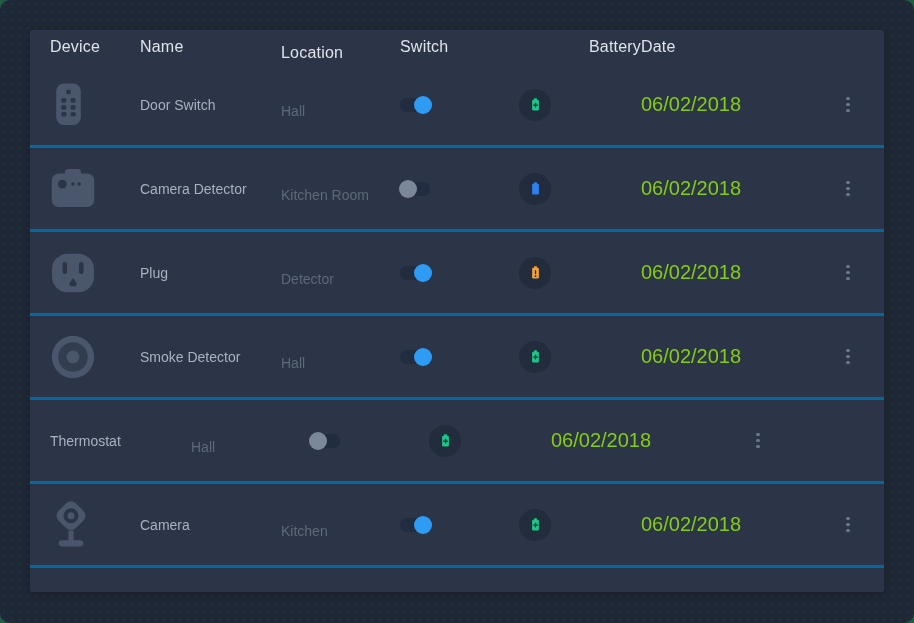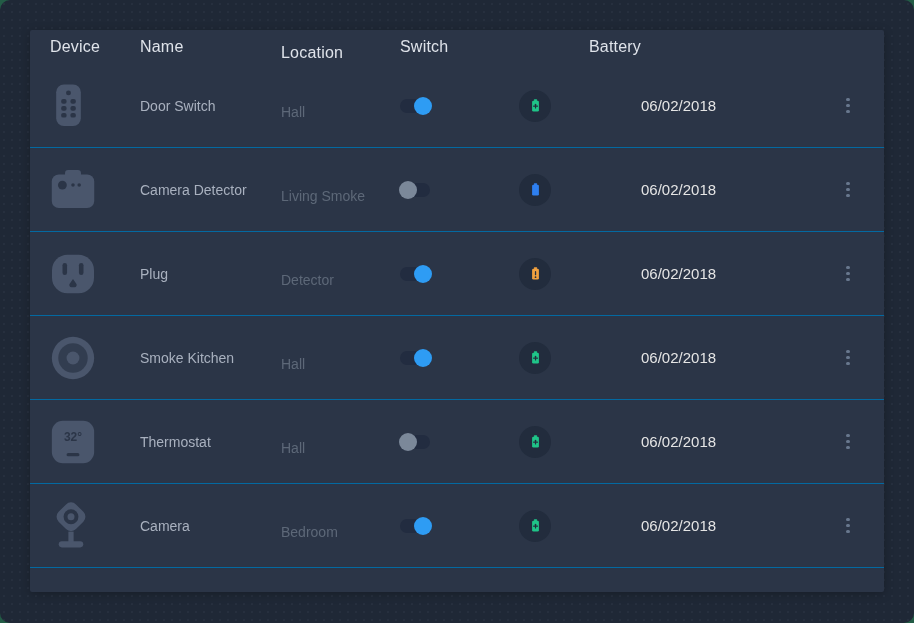--- a/index.html
+++ b/index.html
@@ -25,30 +25,30 @@
     box-shadow: 0 2px 10px rgba(0,0,0,0.25);
   }
   .thead {
     display: flex; align-items: center;
     height: 34px; padding: 0 20px;
     color: #dfe3ea; font-size: 16px; letter-spacing: 0.2px;
   }
   .row {
     display: flex; align-items: center;
     height: 84px; padding: 0 20px;
-    border-bottom: 1px solid #0369a1;
+    border-bottom: 3px solid #0369a1;
     box-sizing: border-box;
   }
   .col { flex: 0 0 auto; }
   .col-device   { width: 90px; display: flex; align-items: center; }
   .col-name     { width: 141px; color: #a9b1bf; font-size: 14px; }
   .col-location { width: 119px; color: #5d6878; font-size: 14px; margin-top: 12px; }
   .col-status   { width: 119px; }
   .col-battery  { width: 122px; text-align: right; }
-  .col-date     { width: 197px; color: #e5e5e5; font-size: 15px; }
+  .col-date     { width: 197px; color: #84cc16; font-size: 20px; }
   .col-menu     { flex: 1 1 auto; display: flex; justify-content: flex-start; }
 
   .device-icon svg { display: block; }
 
   
   .toggle { position: relative; width: 30px; height: 14px; border-radius: 7px;
             background: #222c40; cursor: pointer; }
   .toggle .knob { position: absolute; top: -2px; width: 18px; height: 18px; border-radius: 50%; }
   .toggle.on  .knob { right: -2px; background: #2e9cf4; }
   .toggle.off .knob { left: -1px; background: #7b8899; }
@@ -69,20 +69,21 @@
 <body>
 
 <div class="surface">
   <div class="card">
     <div class="thead">
       <div class="col col-device">Device</div>
       <div class="col col-name" style="color:#dfe3ea;font-size:16px;">Name</div>
       <div class="col col-location" style="color:#dfe3ea;font-size:16px;">Location</div>
       <div class="col col-status">Switch</div>
       <div class="col col-battery">Battery</div>
+      <div class="col col-date" style="color:#dfe3ea;font-size:16px;">Date</div>
       <div class="col col-menu"></div>
     </div>
     <div id="rows">
   <div class="row">
     <div class="col col-device">
       <span class="device-icon">
               <svg viewBox="0 0 48 60" width="37" height="48">
        <rect x="8" y="2" width="32" height="54" rx="10" fill="#4a566c"></rect>
        <circle cx="24" cy="13" r="3.2" fill="#2b3547"></circle>
        <rect x="14.5" y="21" width="7" height="6" rx="2.5" fill="#2b3547"></rect>
@@ -133,21 +134,21 @@
               <svg viewBox="0 0 52 46" width="46" height="41">
        <rect x="17" y="1" width="18" height="9" rx="3.5" fill="#4a566c"></rect>
        <rect x="2" y="6" width="48" height="38" rx="8" fill="#4a566c"></rect>
        <circle cx="14" cy="18" r="5" fill="#2b3547"></circle>
        <circle cx="26" cy="18" r="2" fill="#2b3547"></circle>
        <circle cx="33" cy="18" r="2" fill="#2b3547"></circle>
      </svg>
             </span>
     </div>
     <div class="col col-name">Camera Detector</div>
-    <div class="col col-location">Living Smoke</div>
+    <div class="col col-location">Kitchen Room</div>
     <div class="col col-status">
       <div class="toggle off">
               <div class="knob"></div>
             </div>
     </div>
     <div class="col col-battery">
       <div class="battery-badge">
         <svg viewBox="0 0 24 24" width="17" height="17">
           <rect class="battery-tip" x="9.6" y="3.2" width="4.8" height="2.6" rx="1.1" fill="#2e7ff0"></rect>
           <rect class="battery-body" x="7.2" y="5.2" width="9.6" height="15.4" rx="2" fill="#2e7ff0"></rect>
@@ -219,21 +220,21 @@
   <div class="row">
     <div class="col col-device">
       <span class="device-icon">
               <svg viewBox="0 0 50 50" width="46" height="46">
        <circle cx="25" cy="25" r="23" fill="#4a566c"></circle>
        <circle cx="25" cy="25" r="16" fill="#2b3547" opacity="0.75"></circle>
        <circle cx="25" cy="25" r="7" fill="#4a566c"></circle>
      </svg>
             </span>
     </div>
-    <div class="col col-name">Smoke Kitchen</div>
+    <div class="col col-name">Smoke Detector</div>
     <div class="col col-location">Hall</div>
     <div class="col col-status">
       <div class="toggle on">
               <div class="knob"></div>
             </div>
     </div>
     <div class="col col-battery">
       <div class="battery-badge">
         <svg viewBox="0 0 24 24" width="17" height="17">
           <rect class="battery-tip" x="9.6" y="3.2" width="4.8" height="2.6" rx="1.1" fill="#1fc488"></rect>
@@ -253,29 +254,20 @@
     <div class="col col-menu">
       <div class="kebab">
               <i></i>
               <i></i>
               <i></i>
             </div>
     </div>
   </div>
 
   <div class="row">
-    <div class="col col-device">
-      <span class="device-icon">
-              <svg viewBox="0 0 50 50" width="46" height="46">
-       <rect x="2" y="2" width="46" height="46" rx="12" fill="#4a566c"></rect>
-       <text class="icon-label" x="25" y="24" text-anchor="middle" font-size="13" font-weight="bold" font-family="Liberation Sans, sans-serif" fill="#2b3547">32°</text>
-       <rect x="18" y="37" width="14" height="3.5" rx="1.75" fill="#2b3547"></rect>
-     </svg>
-            </span>
-    </div>
     <div class="col col-name">Thermostat</div>
     <div class="col col-location">Hall</div>
     <div class="col col-status">
       <div class="toggle off">
               <div class="knob"></div>
             </div>
     </div>
     <div class="col col-battery">
       <div class="battery-badge">
         <svg viewBox="0 0 24 24" width="17" height="17">
@@ -308,21 +300,21 @@
               <svg viewBox="0 0 48 60" width="42" height="53">
        <rect x="10" y="6" width="28" height="28" rx="8" fill="#4a566c" transform="rotate(45 24 20)"></rect>
        <circle cx="24" cy="20" r="8.5" fill="#2b3547"></circle>
        <circle cx="24" cy="20" r="4" fill="#4a566c"></circle>
        <rect x="21" y="37" width="6" height="13" fill="#4a566c"></rect>
        <rect x="10" y="48" width="28" height="7" rx="3.5" fill="#4a566c"></rect>
      </svg>
             </span>
     </div>
     <div class="col col-name">Camera</div>
-    <div class="col col-location">Bedroom</div>
+    <div class="col col-location">Kitchen</div>
     <div class="col col-status">
       <div class="toggle on">
               <div class="knob"></div>
             </div>
     </div>
     <div class="col col-battery">
       <div class="battery-badge">
         <svg viewBox="0 0 24 24" width="17" height="17">
           <rect class="battery-tip" x="9.6" y="3.2" width="4.8" height="2.6" rx="1.1" fill="#1fc488"></rect>
           <rect class="battery-body" x="7.2" y="5.2" width="9.6" height="15.4" rx="2" fill="#1fc488"></rect>

